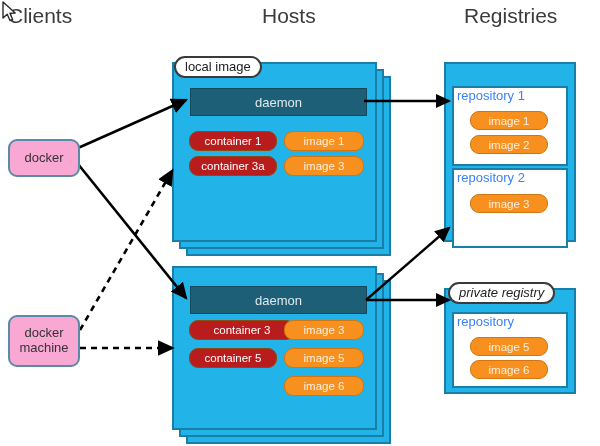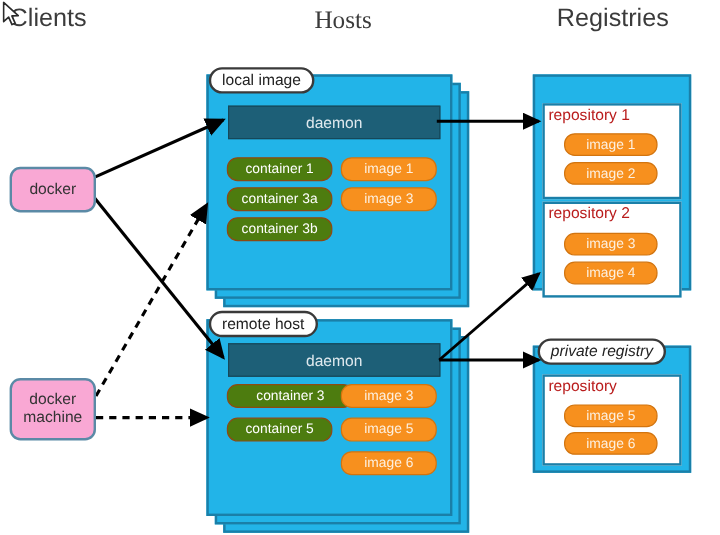--- a/index.html
+++ b/index.html
@@ -22,77 +22,75 @@
   .host-body{position:absolute;left:0;top:0;background:#22b4e8;border:2px solid #1a7fa8;}
   .host-tab{position:absolute;background:#ffffff;border:2px solid #3a3a3a;
       border-radius:11px;font-size:13px;color:#222;padding:1px 9px 2px 9px;
       white-space:nowrap;z-index:20;}
   .daemon{position:absolute;background:#1d5f77;border:1px solid #15485a;
       color:#dfe9ee;font-size:13px;display:flex;align-items:center;
       justify-content:center;z-index:14;}
   .pill{position:absolute;border-radius:9px;font-size:11.5px;color:#ffffff;
       display:flex;align-items:center;justify-content:center;z-index:14;
       box-sizing:border-box;}
-  .pill.container{background:#4d7c0f;border:1.5px solid #8d4a12;}
+  .pill.container{background:#b91c1c;border:1.5px solid #8d4a12;}
   .pill.image{background:#f7901e;border:1.5px solid #d2740f;color:#fdf0e0;}
 
   
   .reg-stack{position:absolute;z-index:10;}
   .reg-body{position:absolute;left:0;top:0;background:#22b4e8;border:2px solid #1a7fa8;}
   .reg-tab{position:absolute;background:#ffffff;border:2px solid #3a3a3a;
       border-radius:11px;font-size:13px;color:#222;padding:1px 9px 2px 9px;
       white-space:nowrap;z-index:20;}
   .repo{position:absolute;background:#ffffff;border:2px solid #1a7fa8;z-index:13;}
-  .repo-label{position:absolute;font-size:13px;color:#b91c1c;white-space:nowrap;z-index:15;}
+  .repo-label{position:absolute;font-size:13px;color:#3b82f6;white-space:nowrap;z-index:15;}
 
   
   #arrows{position:absolute;left:0;top:0;width:600px;height:446px;z-index:25;
       pointer-events:none;}
 
   
   #cursor{position:absolute;left:2px;top:1px;z-index:60;}
 </style>
 </head>
 <body>
 
 <div id="canvas">
 
   <div class="col-head" style="left:8px;top:4px;">Clients</div>
-  <div class="col-head" style="left:262px;top:4px;font-family:Liberation Serif, serif;">Hosts</div>
+  <div class="col-head" style="left:262px;top:4px;">Hosts</div>
   <div class="col-head" style="left:464px;top:4px;">Registries</div>
 
   <div class="client-box" style="left:8px;top:139px;width:68px;height:34px;">
     <span>docker</span>
   </div>
 
   <div class="client-box" style="left:8px;top:315px;width:68px;height:48px;">
     <span>docker<br>machine</span>
   </div>
 
   <div class="host-stack" style="left:172px;top:62px;width:215px;height:190px;">
     <div class="host-shadow" style="left:14px;top:14px;width:201px;height:176px;"></div>
     <div class="host-shadow" style="left:7px;top:7px;width:201px;height:176px;"></div>
     <div class="host-body" style="width:201px;height:176px;"></div>
   </div>
   <div class="host-tab" style="left:174px;top:56px;">local image</div>
   <div class="daemon" style="left:190px;top:88px;width:175px;height:26px;">daemon</div>
 
   <div class="pill container" style="left:189px;top:131px;width:88px;height:20px;">container 1</div>
   <div class="pill container" style="left:189px;top:156px;width:88px;height:20px;">container 3a</div>
-  <div class="pill container" style="left:189px;top:181px;width:88px;height:20px;">container 3b</div>
 
   <div class="pill image" style="left:284px;top:131px;width:80px;height:20px;">image 1</div>
   <div class="pill image" style="left:284px;top:156px;width:80px;height:20px;">image 3</div>
 
   <div class="host-stack" style="left:172px;top:266px;width:215px;height:175px;">
     <div class="host-shadow" style="left:14px;top:14px;width:201px;height:160px;"></div>
     <div class="host-shadow" style="left:7px;top:7px;width:201px;height:160px;"></div>
     <div class="host-body" style="width:201px;height:160px;"></div>
   </div>
-  <div class="host-tab" style="left:174px;top:259px;">remote host</div>
   <div class="daemon" style="left:190px;top:286px;width:175px;height:26px;">daemon</div>
 
   <div class="pill container" style="left:189px;top:320px;width:106px;height:20px;">container 3</div>
   <div class="pill container" style="left:189px;top:348px;width:88px;height:20px;">container 5</div>
 
   <div class="pill image" style="left:284px;top:320px;width:80px;height:20px;">image 3</div>
   <div class="pill image" style="left:284px;top:348px;width:80px;height:20px;">image 5</div>
   <div class="pill image" style="left:284px;top:376px;width:80px;height:20px;">image 6</div>
 
   <div class="reg-stack" style="left:444px;top:62px;width:132px;height:180px;">
@@ -100,21 +98,20 @@
   </div>
 
   <div class="repo" style="left:452px;top:86px;width:112px;height:76px;"></div>
   <div class="repo-label" style="left:457px;top:88px;">repository 1</div>
   <div class="pill image" style="left:470px;top:111px;width:78px;height:19px;">image 1</div>
   <div class="pill image" style="left:470px;top:135px;width:78px;height:19px;">image 2</div>
 
   <div class="repo" style="left:452px;top:168px;width:112px;height:76px;"></div>
   <div class="repo-label" style="left:457px;top:170px;">repository 2</div>
   <div class="pill image" style="left:470px;top:194px;width:78px;height:19px;">image 3</div>
-  <div class="pill image" style="left:470px;top:218px;width:78px;height:19px;">image 4</div>
 
   <div class="reg-stack" style="left:444px;top:288px;width:132px;height:110px;">
     <div class="reg-body" style="width:128px;height:102px;"></div>
   </div>
   <div class="reg-tab" style="left:448px;top:282px;font-style:italic;">private registry</div>
 
   <div class="repo" style="left:452px;top:312px;width:112px;height:72px;"></div>
   <div class="repo-label" style="left:457px;top:314px;">repository</div>
   <div class="pill image" style="left:470px;top:337px;width:78px;height:19px;">image 5</div>
   <div class="pill image" style="left:470px;top:360px;width:78px;height:19px;">image 6</div>

